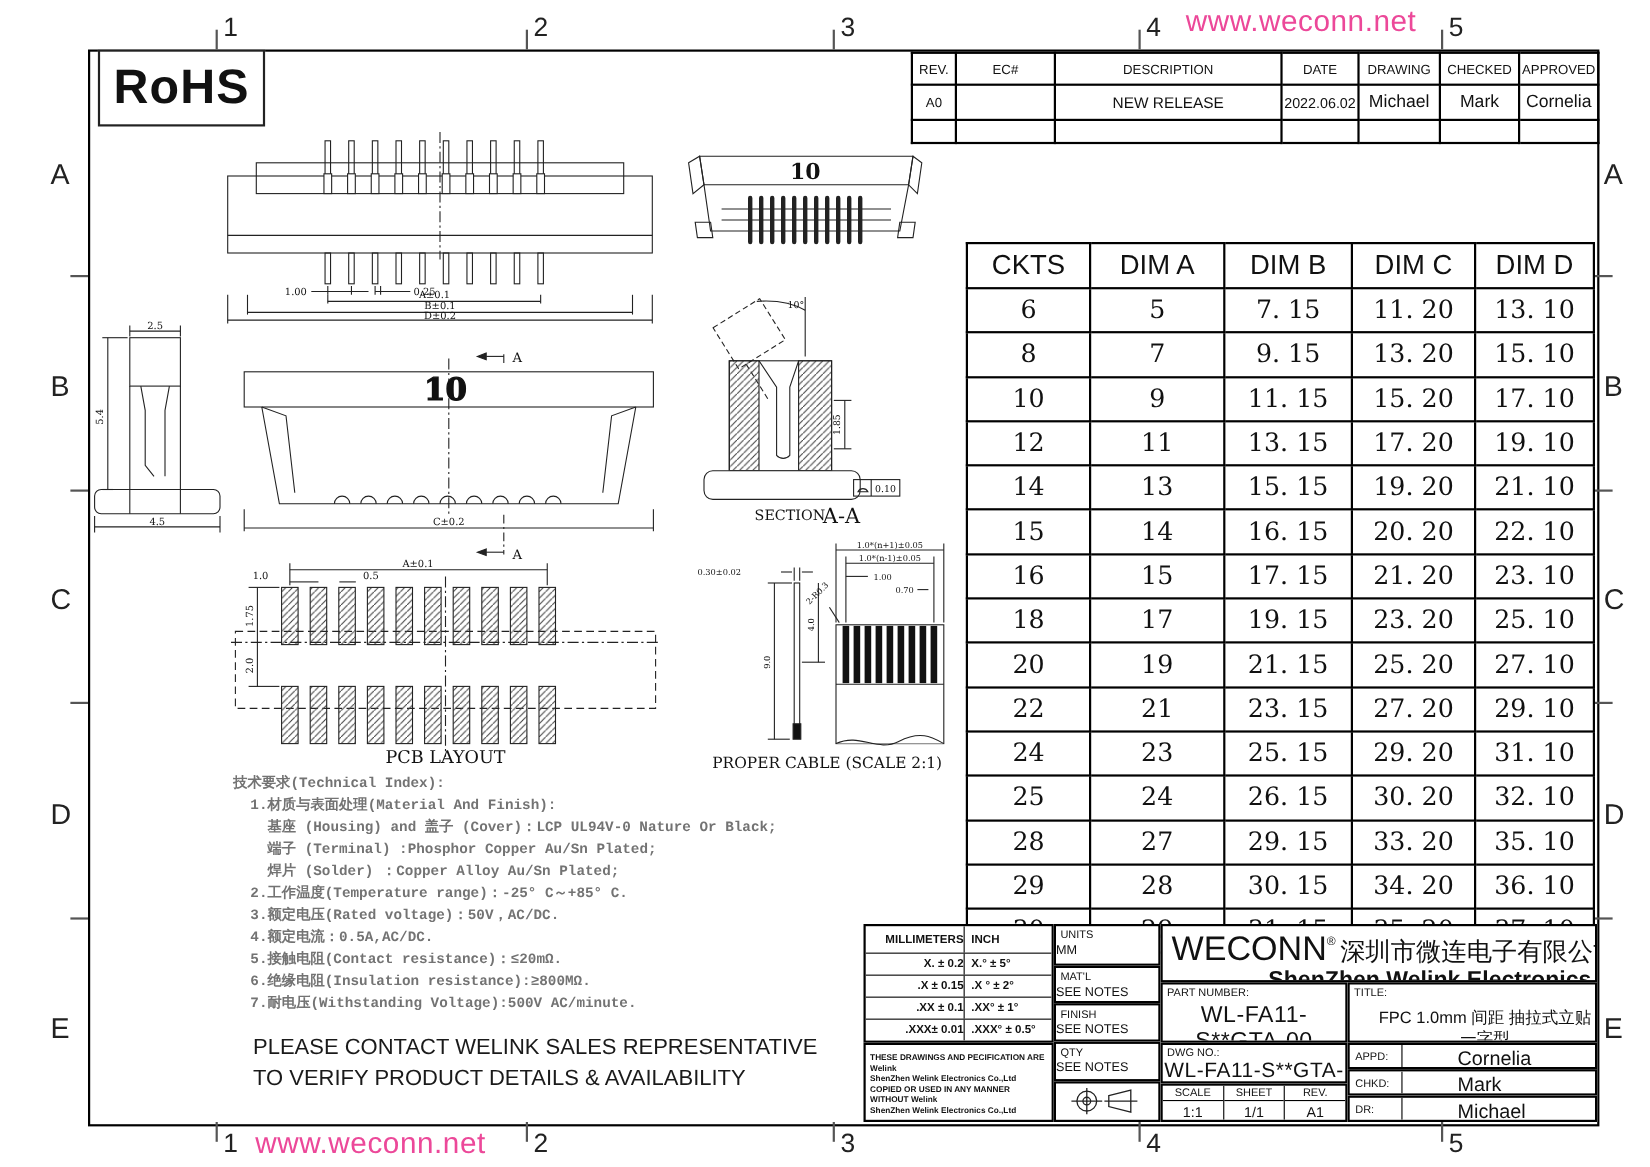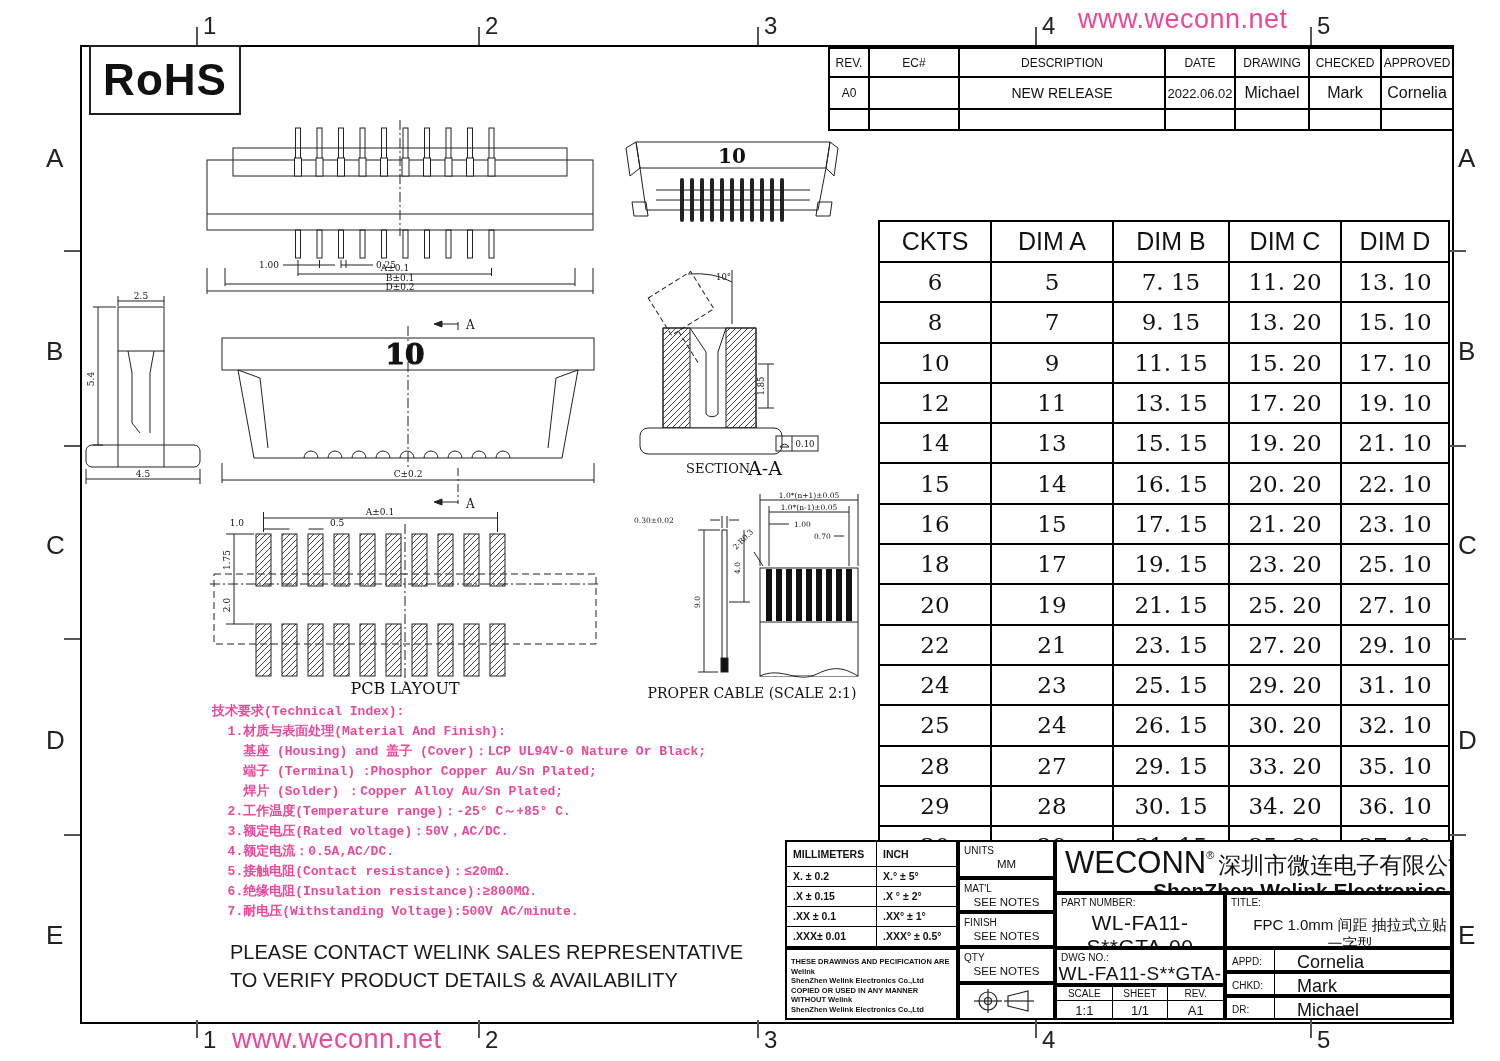--- a/index.html
+++ b/index.html
@@ -21,47 +21,47 @@
   .rev .r1 td{font-size:14px;height:28px;border-radius:13px;}
   .rev .r1 .big{font-size:16px;}
   .rev .r2 td{height:17px;}
   
   .dim{position:absolute;left:878px;top:220px;}
   .dim th{border:2.5px solid #000;font-size:25px;font-weight:normal;height:37px;font-family:"Liberation Sans",sans-serif;}
   .dim td{border:2.5px solid #000;font-size:23px;text-align:center;height:36.3px;
           font-family:"DejaVu Serif",serif;}
   
   .tech{position:absolute;left:212px;top:702px;font-family:"Liberation Mono",monospace;
-        font-weight:bold;font-size:13px;line-height:20px;white-space:pre;color:#ec4899;}
+        font-weight:bold;font-size:13px;line-height:20px;white-space:pre;color:#737373;}
   .notice{position:absolute;left:230px;top:938px;font-size:20px;line-height:28px;color:#1a1a1a;}
   
   .tb{position:absolute;left:785px;top:840px;width:667px;height:180px;}
   .cell{position:absolute;border:2px solid #000;background:#fff;box-sizing:border-box;overflow:hidden;}
-  .tol-row{display:flex;border-bottom:1.5px solid #000;}
+  .tol-row{display:flex;border-bottom:1.5px solid #000;text-align:right;}
   .tol-row:last-child{border-bottom:none;}
   .tol-row span{display:block;font-size:10.5px;font-weight:bold;padding:3px 0 0 6px;box-sizing:border-box;}
   .tol-row span:first-child{width:90px;border-right:1.5px solid #000;}
   .tol-row.head span{font-size:10.5px;height:24px;padding-top:6px;}
   .tol-row.r span{height:19px;}
   .disc{font-size:7.5px;font-weight:bold;line-height:9.5px;padding:7px 2px 0 4px;color:#111;}
   .info-lab{font-size:10px;padding:3px 0 0 4px;}
-  .info-val{font-size:11.5px;text-align:center;margin-top:2px;}
+  .info-val{font-size:11.5px;text-align:left;margin-top:2px;}
   .logo{font-size:31px;font-weight:normal;letter-spacing:0;}
   .reg{font-size:11px;vertical-align:14px;}
   .cn{font-size:23px;margin-left:4px;}
   .en{font-size:21px;font-weight:bold;margin:-2px 0 0 96px;}
   .smlab{font-size:10px;padding:2px 0 0 4px;}
   .bigval{text-align:center;font-size:21px;margin-top:3px;letter-spacing:.5px;}
   .titval{text-align:center;font-size:15px;margin-top:8px;margin-left:23px;}
   .ssr{display:flex;height:100%;}
   .ssr>div{flex:1;border-right:1.5px solid #000;display:flex;flex-direction:column;}
   .ssr>div:last-child{border-right:none;}
   .ssr .l{font-size:10px;text-align:center;border-bottom:1.5px solid #000;height:14px;padding-top:1px;}
   .ssr .v{font-size:13px;text-align:center;padding-top:2px;}
-  .sigrow{display:flex;height:100%;}
+  .sigrow{display:flex;height:100%;gap:28px;}
   .sigrow .l{width:48px;border-right:1.5px solid #000;font-size:10px;padding:6px 0 0 5px;box-sizing:border-box;}
   .sigrow .v{flex:1;font-size:18px;padding:2px 0 0 22px;}
   svg{position:absolute;overflow:visible;}
   svg text{font-family:"DejaVu Serif",serif;fill:#111;}
 </style>
 </head>
 <body>
 
 <div class="page">
 

